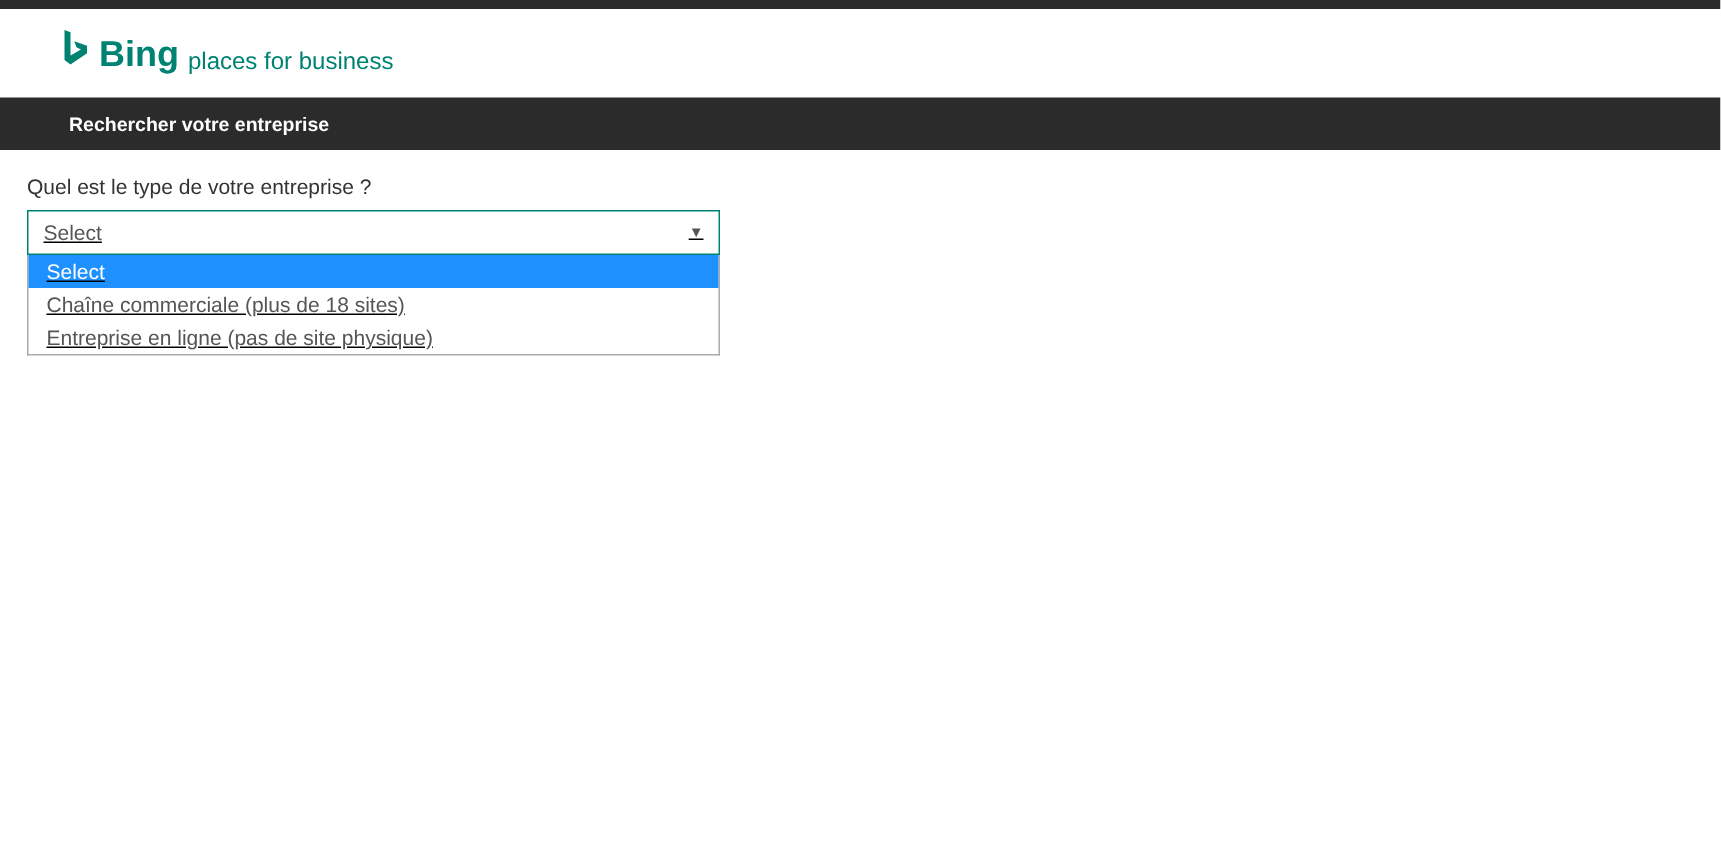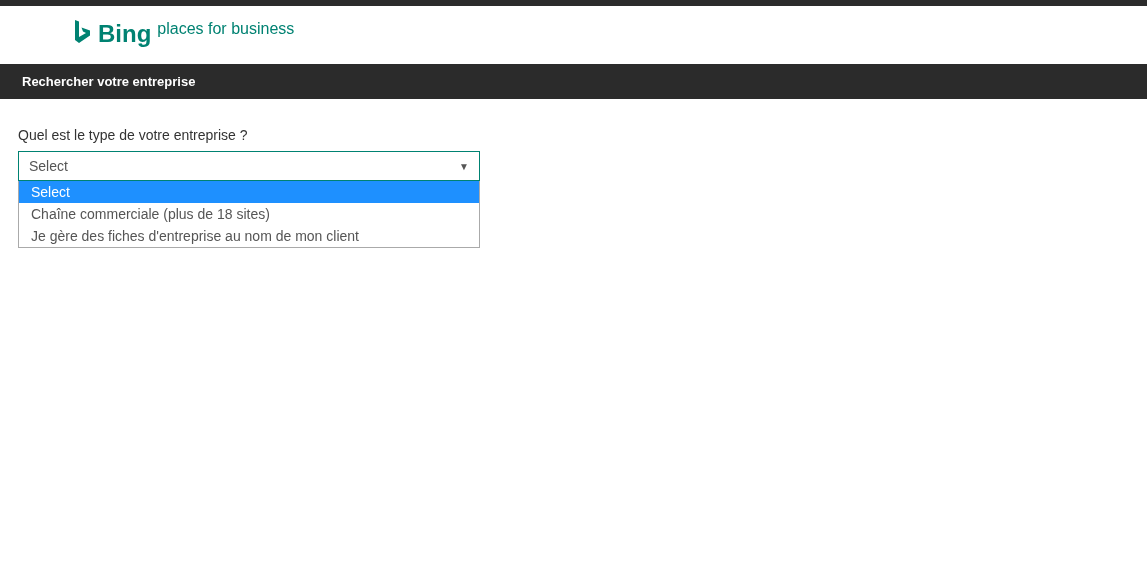--- a/index.html
+++ b/index.html
@@ -2,22 +2,21 @@
 <html><head>
   <meta charset="utf-8">
   <style>
     * { margin: 0; padding: 0; box-sizing: border-box; }
     body { font-family: "Segoe UI", Arial, sans-serif; background: #fff; }
     .topbar { height: 6px; background: #2b2b2b; }
     .header {
       background: #fff;
       padding: 14px 0 14px 40px;
       display: flex;
-      align-items: flex-start;
-      margin-left: 32px;
+      align-items: flex-end;
     }
     .logo-icon {
       color: #008272;
       margin-right: 6px;
     }
     .logo-bold {
       color: #008272;
       font-weight: 700;
       font-size: 24px;
       margin-right: 6px;
@@ -25,33 +24,34 @@
     .logo-light {
       color: #008272;
       font-weight: 300;
       font-size: 16px;
     }
     .subheader {
       background: #2b2b2b;
       color: #fff;
       font-size: 13px;
       font-weight: 600;
-      padding: 10px 22px;
+      padding: 10px 46px;
     }
     .content {
-      padding: 28px 18px;
+      padding: 16px 18px;
       max-width: 500px;
     }
     .question {
       font-size: 14px;
       color: #333;
       margin-bottom: 8px;
     }
     .select-wrap {
       position: relative;
+      text-decoration: underline;
     }
     .select-box {
       width: 462px;
       border: 1px solid #008272;
       padding: 6px 10px;
       font-size: 14px;
       color: #555;
       background: #fff;
       display: flex;
       justify-content: space-between;
@@ -102,16 +102,16 @@
   <div class="question">Quel est le type de votre entreprise ?</div>
 
   <div class="select-wrap">
     <div class="select-box">
       <span>Select</span>
       <span class="select-arrow">▼</span>
     </div>
     <div class="dropdown">
       <div class="dropdown-option selected">Select</div>
       <div class="dropdown-option">Chaîne commerciale (plus de 18 sites)</div>
-      <div class="dropdown-option">Je gère des fiches d'entreprise au nom de mon client</div>
+      <div class="dropdown-option">Entreprise en ligne (pas de site physique)</div>
     </div>
   </div>
 </div>
 
 </body></html>

